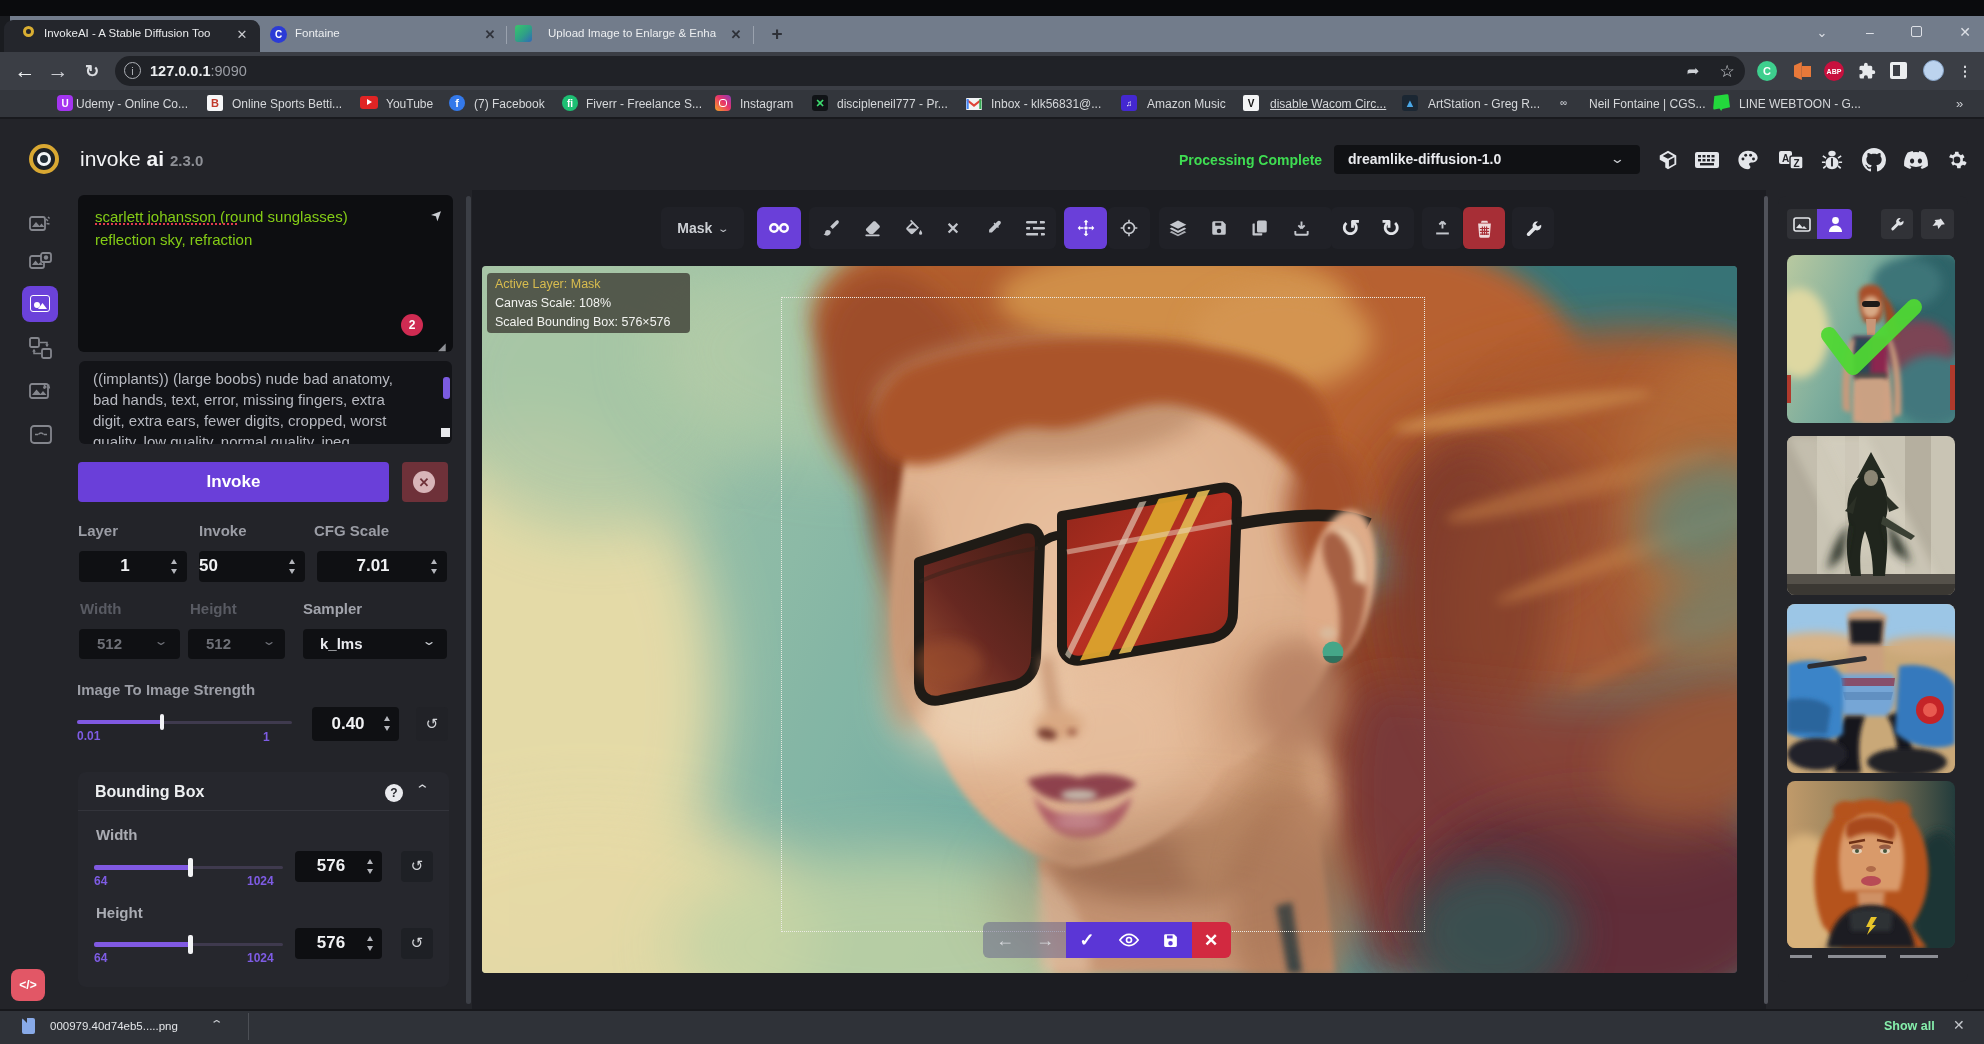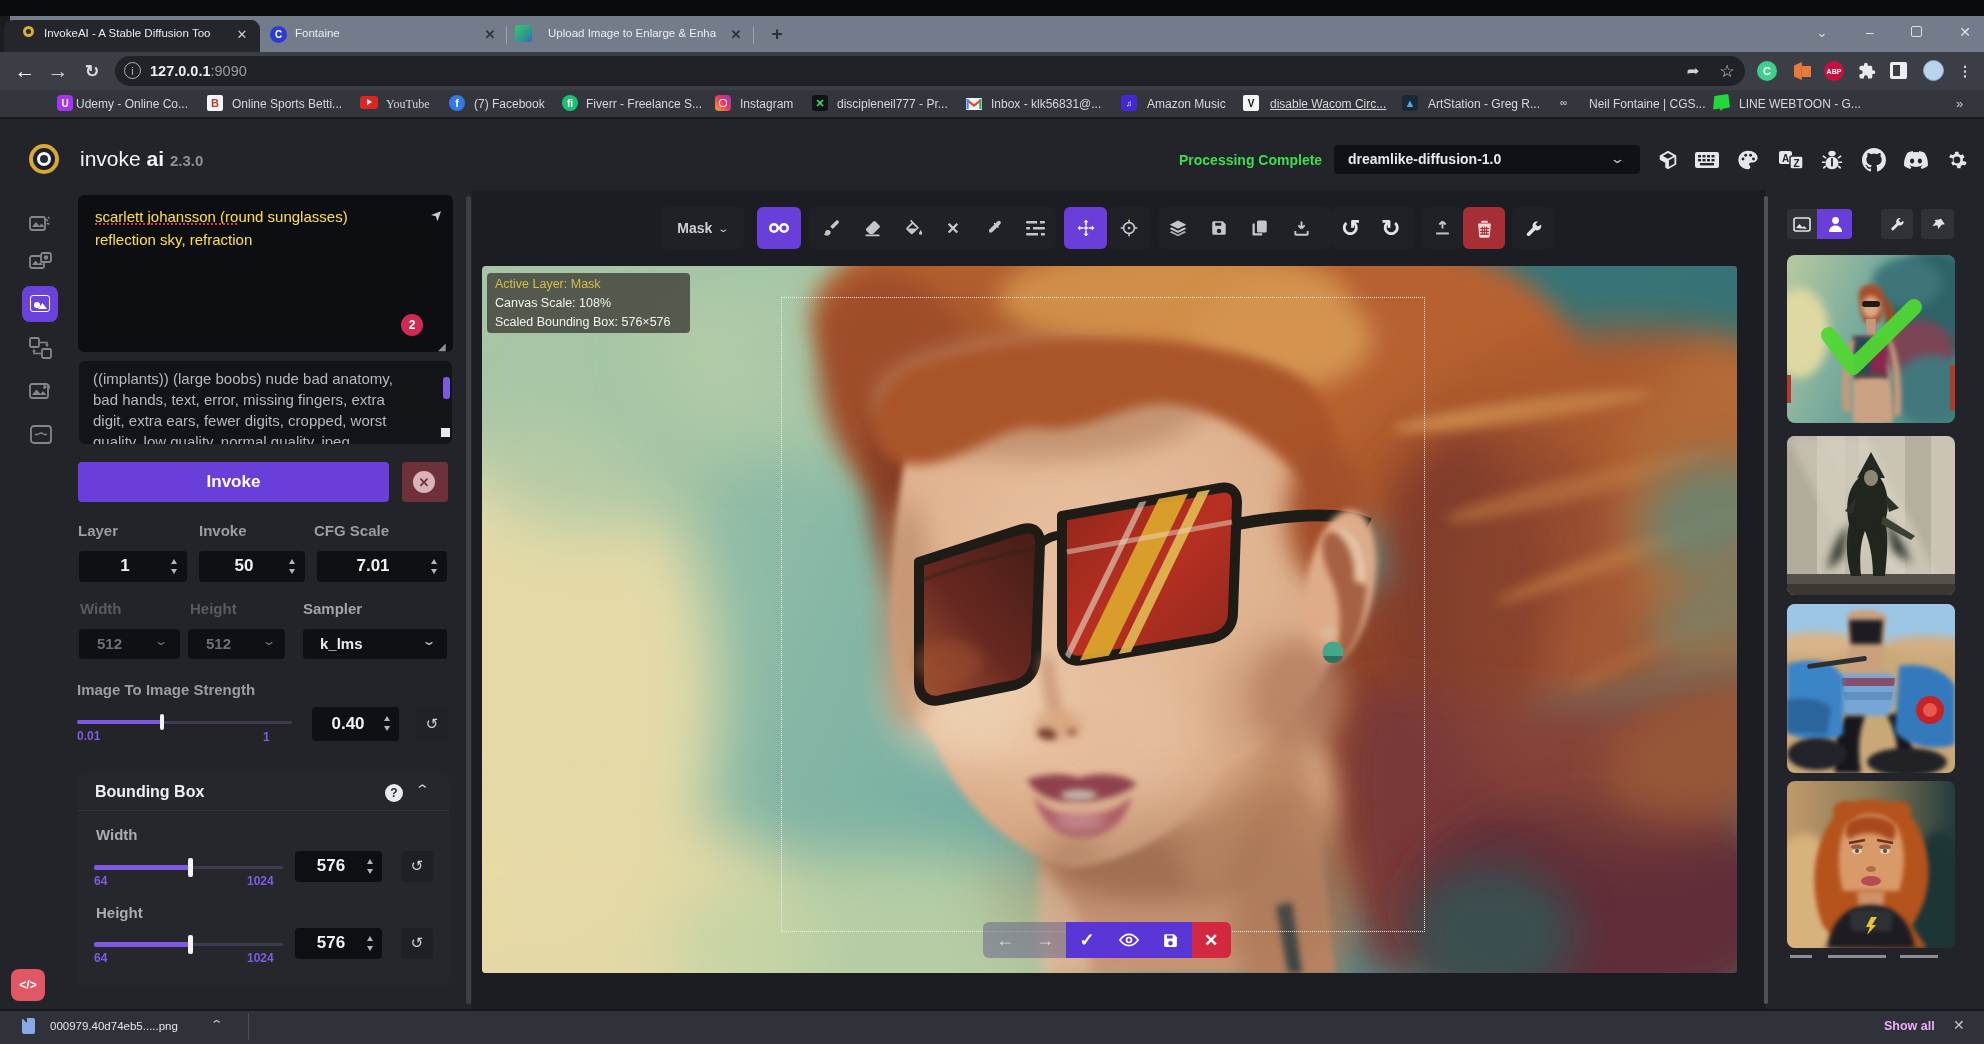--- a/index.html
+++ b/index.html
@@ -67,21 +67,21 @@
 
 <div class="abs" style="left:0;top:90px;width:1984px;height:29px;background:#33363c;"></div>
 <div class="abs" style="left:0;top:117px;width:1984px;height:2px;background:#191a1e;"></div>
 <div class="abs" style="top:90px;left:0;width:1984px;height:27px;font-size:12px;color:#d6d8db;">
   <div class="ic" style="left:57px;top:5px;width:16px;height:16px;border-radius:4px;background:#a435f0;color:#fff;font-size:10px;font-weight:bold;">U</div>
   <div class="abs" style="left:76px;top:7px;">Udemy - Online Co...</div>
   <div class="ic" style="left:207px;top:5px;width:16px;height:16px;border-radius:2px;background:#f6f7f8;color:#c0392b;font-size:11px;font-weight:bold;">B</div>
   <div class="abs" style="left:232px;top:7px;">Online Sports Betti...</div>
   <div class="abs" style="left:360px;top:6px;width:18px;height:13px;border-radius:3px;background:#e02424;"></div>
   <div class="abs" style="left:367px;top:9px;width:0;height:0;border-left:5px solid #fff;border-top:3.5px solid transparent;border-bottom:3.5px solid transparent;"></div>
-  <div class="abs" style="left:386px;top:7px;font-family:Liberation Serif, serif;">YouTube</div>
+  <div class="abs" style="left:386px;top:7px;">YouTube</div>
   <div class="ic" style="left:449px;top:5px;width:16px;height:16px;border-radius:50%;background:#3479ea;color:#fff;font-size:11px;font-weight:bold;">f</div>
   <div class="abs" style="left:474px;top:7px;">(7) Facebook</div>
   <div class="ic" style="left:562px;top:5px;width:16px;height:16px;border-radius:50%;background:#1dbf73;color:#fff;font-size:10px;font-weight:bold;">fi</div>
   <div class="abs" style="left:586px;top:7px;">Fiverr - Freelance S...</div>
   <div class="abs" style="left:715px;top:5px;width:16px;height:16px;border-radius:4px;background:linear-gradient(45deg,#f5a623,#e8336b 55%,#8a3ab9);"></div>
   <div class="abs" style="left:719px;top:9px;width:8px;height:8px;border:1.5px solid #fff;border-radius:3px;"></div>
   <div class="abs" style="left:740px;top:7px;">Instagram</div>
   <div class="ic" style="left:812px;top:5px;width:16px;height:16px;border-radius:3px;background:#101316;color:#3ddc6f;font-size:11px;font-weight:bold;">✕</div>
   <div class="abs" style="left:837px;top:7px;">discipleneil777 - Pr...</div>
   <svg class="abs" style="left:966px;top:8px;" width="16" height="12" viewBox="0 0 16 12">
@@ -217,21 +217,21 @@
       <rect x="1" y="1" width="20" height="17" rx="3"></rect>
       <path d="M5 9.5h3M14 9.5h3M8.5 9.5c1-2 4-2 5 0" stroke-width="1.5"></path>
     </svg>
 </div>
 <div class="abs" style="left:22px;top:286px;width:36px;height:36px;border-radius:8px;background:#6b42da;"></div>
 <div class="abs" style="left:30px;top:295px;width:20px;height:17px;border:1.7px solid #fff;border-radius:3px;"></div>
 <div class="abs" style="left:34px;top:302px;width:6px;height:6px;background:#fff;border-radius:50%;"></div>
 <div class="abs" style="left:38px;top:303px;width:9px;height:6px;background:#fff;clip-path:polygon(0 100%,50% 0,100% 100%);"></div>
 
 <div class="abs" style="left:78px;top:195px;width:375px;height:157px;background:#0d0e11;border-radius:6px;"></div>
-<div class="abs" style="left:95px;top:205px;width:345px;font-size:15px;line-height:23px;color:#fde047;">scarlett johansson (round sunglasses)<br>reflection sky, refraction</div>
+<div class="abs" style="left:95px;top:205px;width:345px;font-size:15px;line-height:23px;color:#84cc16;">scarlett johansson (round sunglasses)<br>reflection sky, refraction</div>
 <div class="abs" style="left:95px;top:223px;width:142px;height:2px;background:repeating-linear-gradient(90deg,#e23b4e 0 2px,transparent 2px 4px);"></div>
 <div class="abs" style="left:430px;top:206px;width:14px;height:14px;color:#c9ccd1;font-size:14px;transform:rotate(-45deg);">➤</div>
 <div class="ic" style="left:401px;top:314px;width:22px;height:22px;border-radius:50%;background:#cf2b52;color:#fff;font-size:12px;font-weight:bold;">2</div>
 <div class="abs" style="left:438px;top:341px;font-size:10px;color:#8e9096;">◢</div>
 
 <div class="abs" style="left:79px;top:361px;width:373px;height:83px;background:#131418;border-radius:6px;overflow:hidden;">
   <div style="position:absolute;left:14px;top:7px;width:352px;font-size:15px;line-height:21px;color:#b7b9c0;white-space:nowrap;">((implants)) (large boobs) nude bad anatomy,<br>bad hands, text, error, missing fingers, extra<br>digit, extra ears, fewer digits, cropped, worst<br>quality, low quality, normal quality, jpeg</div>
 </div>
 <div class="abs" style="left:443px;top:377px;width:7px;height:22px;background:#7b5be0;border-radius:3px;"></div>
 <div class="abs" style="left:441px;top:428px;width:9px;height:9px;background:#e8e9ec;"></div>
@@ -240,21 +240,21 @@
 <div class="abs" style="left:402px;top:462px;width:46px;height:40px;background:#6e3139;border-radius:4px;"></div>
 <div class="ic" style="left:413px;top:471px;width:22px;height:22px;border-radius:50%;background:#d8b4b8;color:#6e3139;font-size:13px;font-weight:bold;">✕</div>
 
 <div class="abs" style="left:78px;top:522px;font-size:15px;font-weight:bold;color:#9b9da5;">Layer</div>
 <div class="abs" style="left:199px;top:522px;font-size:15px;font-weight:bold;color:#9b9da5;">Invoke</div>
 <div class="abs" style="left:314px;top:522px;font-size:15px;font-weight:bold;color:#9b9da5;">CFG Scale</div>
 
 <div class="abs" style="left:79px;top:551px;width:108px;height:31px;background:#0f1013;border-radius:4px;"></div>
 <div class="abs" style="left:79px;top:556px;width:92px;text-align:center;font-size:17px;font-weight:bold;color:#f0f1f3;">1</div>
 <div class="abs" style="left:199px;top:551px;width:106px;height:31px;background:#0f1013;border-radius:4px;"></div>
-<div class="abs" style="left:199px;top:556px;width:90px;text-align:center;font-size:17px;font-weight:bold;color:#f0f1f3;">50</div>
+<div class="abs" style="left:199px;top:556px;width:90px;text-align:left;font-size:17px;font-weight:bold;color:#f0f1f3;">50</div>
 <div class="abs" style="left:317px;top:551px;width:130px;height:31px;background:#0f1013;border-radius:4px;"></div>
 <div class="abs" style="left:317px;top:556px;width:112px;text-align:center;font-size:17px;font-weight:bold;color:#f0f1f3;">7.01</div>
 <div class="stp" style="left:168px;top:551px;"></div>
 <div class="stp" style="left:286px;top:551px;"></div>
 <div class="stp" style="left:428px;top:551px;"></div>
 
 <div class="abs" style="left:80px;top:600px;font-size:15px;font-weight:bold;color:#595b63;">Width</div>
 <div class="abs" style="left:190px;top:600px;font-size:15px;font-weight:bold;color:#595b63;">Height</div>
 <div class="abs" style="left:303px;top:600px;font-size:15px;font-weight:bold;color:#a2a4ac;">Sampler</div>
 
@@ -750,14 +750,14 @@
 
 <div class="abs" style="left:466px;top:196px;width:5px;height:808px;background:#3c3f46;border-radius:3px;"></div>
 <div class="ic" style="left:11px;top:969px;width:34px;height:32px;background:#e25766;border-radius:8px;color:#fff;font-size:12px;font-weight:bold;">&lt;/&gt;</div>
 
 <div class="abs" style="left:0;top:1009px;width:1984px;height:35px;background:#2f3238;border-top:2px solid #17181c;"></div>
 <div class="abs" style="left:22px;top:1018px;width:13px;height:16px;background:#88aae8;border-radius:2px;"></div>
 <div class="abs" style="left:22px;top:1018px;width:5px;height:5px;background:#2f3238;clip-path:polygon(0 0,100% 0,100% 100%);"></div>
 <div class="abs" style="left:50px;top:1020px;font-size:11.5px;color:#e3e5e8;">000979.40d74eb5.....png</div>
 <div class="abs" style="left:212px;top:1018px;font-size:11px;color:#c9ccd1;transform:scaleX(1.5);">⌃</div>
 <div class="abs" style="left:248px;top:1013px;width:1px;height:27px;background:#4c4f55;"></div>
-<div class="abs" style="left:1884px;top:1019px;font-size:12.5px;font-weight:bold;color:#f0abfc;">Show all</div>
+<div class="abs" style="left:1884px;top:1019px;font-size:12.5px;font-weight:bold;color:#86efac;">Show all</div>
 <div class="abs" style="left:1953px;top:1017px;font-size:14px;color:#c3c6cb;">✕</div>
 
 </body></html>

